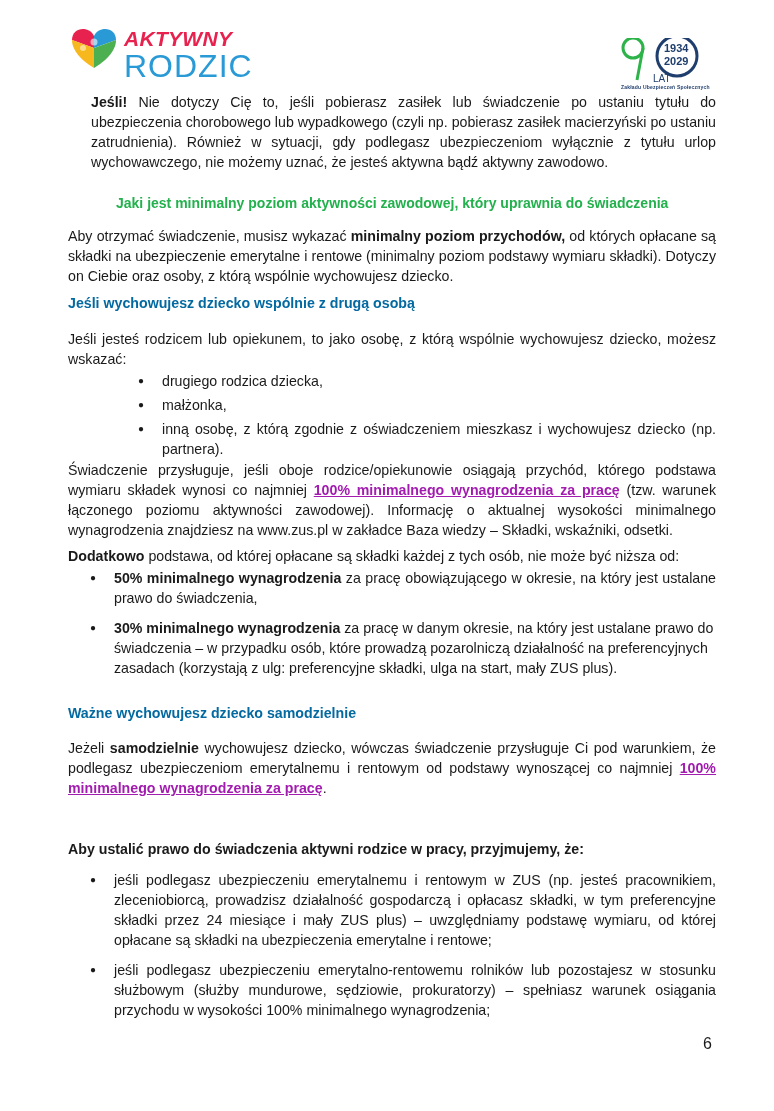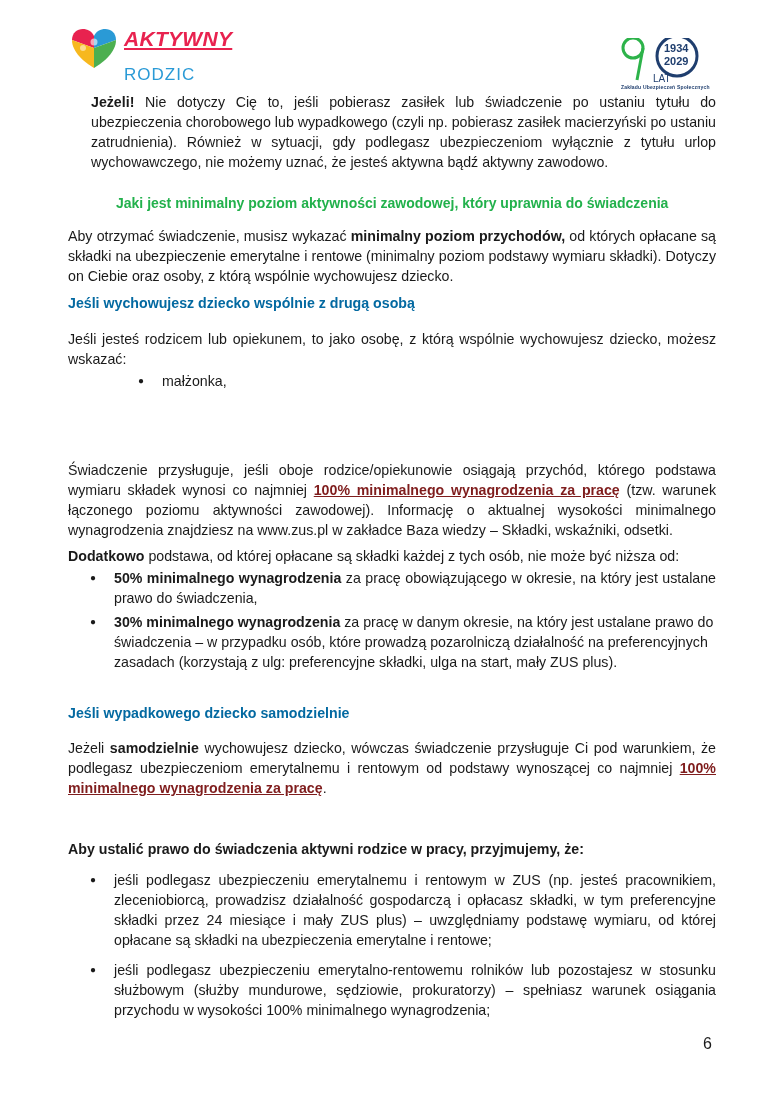--- a/index.html
+++ b/index.html
@@ -4,38 +4,38 @@
 <style>
   html, body { margin: 0; padding: 0; background: #ffffff; }
   body { width: 774px; height: 1111px; position: relative; overflow: hidden;
          font-family: "Liberation Sans", sans-serif; color: #1a1a1a; font-size: 14.2px; }
   .page { position: absolute; left: 0; top: 0; width: 774px; height: 1111px; }
 
   
   .logo-left { position: absolute; left: 68px; top: 22px; width: 160px; height: 56px; }
   .logo-left .heart { position: absolute; left: 0; top: 0; width: 52px; height: 52px; }
   .logo-left .brand1 { position: absolute; left: 56px; top: 5px; font-weight: bold; font-style: italic;
-                       color: #e8224f; font-size: 21px; letter-spacing: 0.3px; text-decoration: underline; }
-  .logo-left .brand2 { position: absolute; left: 56px; top: 43px; color: #2a9ad6; font-size: 17px;
+                       color: #e8224f; font-size: 21px; letter-spacing: 0.3px; }
+  .logo-left .brand2 { position: absolute; left: 56px; top: 26px; color: #2a9ad6; font-size: 32px;
                        letter-spacing: 1px; text-align: center; }
 
   .logo-right { position: absolute; left: 615px; top: 38px; width: 100px; height: 50px; }
   .logo-right svg { position: absolute; left: 0; top: 0; }
   .logo-right .y1 { position: absolute; left: 49px; top: 4px; font-weight: bold; color: #1f3e6e; font-size: 11px; }
   .logo-right .y2 { position: absolute; left: 49px; top: 17px; font-weight: bold; color: #1f3e6e; font-size: 11px; }
   .logo-right .lat { position: absolute; left: 38px; top: 35px; font-weight: normal; color: #1f3e6e; font-size: 10px; }
   .logo-right .zus { position: absolute; left: 6px; top: 46px; font-weight: bold; color: #1f3e6e; font-size: 5px;
                      letter-spacing: 0.2px; white-space: nowrap; }
 
   .txt { position: absolute; left: 68px; width: 648px; line-height: 20px; text-align: justify; }
   .ind { left: 91px; width: 625px; }
   .h-green { position: absolute; color: #22b14c; font-weight: bold; font-size: 14px; }
   .h-blue { position: absolute; left: 68px; color: #0369a1; font-weight: bold; font-size: 14.2px; }
   b { font-weight: bold; }
-  a.lnk { color: #7f1d1d; font-weight: bold; text-decoration: underline; }
+  a.lnk { color: #a21caf; font-weight: bold; text-decoration: underline; }
 
   ul { margin: 0; padding: 0; list-style: none; }
   .bl { position: absolute; }
   .bl li { position: relative; line-height: 20px; text-align: justify; }
   .bl li::before { content: "\25CF"; position: absolute; font-size: 10px; }
   .list1 { left: 162px; width: 554px; }
   .list1 li::before { left: -24px; top: 0; }
   .list1 li { margin-bottom: 4px; }
   .list2 { left: 114px; width: 602px; }
   .list2 li::before { left: -24px; }
@@ -68,51 +68,53 @@
       <path d="M28 10 L22 42" stroke="#2db34a" stroke-width="3" fill="none"></path>
       <circle cx="62" cy="18" r="20" fill="none" stroke="#1f3e6e" stroke-width="3"></circle>
     </svg>
     <div class="y1">1934</div>
     <div class="y2">2029</div>
     <div class="lat">LAT</div>
     <div class="zus">Zakładu Ubezpieczeń Społecznych</div>
   </div>
 
   <p class="txt ind" style="top:92px;margin:0;">
-    <b>Jeżeli!</b><span> Nie dotyczy Cię to, jeśli pobierasz zasiłek lub świadczenie po ustaniu tytułu do ubezpieczenia chorobowego lub wypadkowego (czyli np. pobierasz zasiłek macierzyński po ustaniu zatrudnienia). Również w sytuacji, gdy podlegasz ubezpieczeniom wyłącznie z tytułu urlop wychowawczego, nie możemy uznać, że jesteś aktywna bądź aktywny zawodowo.</span>
+    <b>Jeśli!</b><span> Nie dotyczy Cię to, jeśli pobierasz zasiłek lub świadczenie po ustaniu tytułu do ubezpieczenia chorobowego lub wypadkowego (czyli np. pobierasz zasiłek macierzyński po ustaniu zatrudnienia). Również w sytuacji, gdy podlegasz ubezpieczeniom wyłącznie z tytułu urlop wychowawczego, nie możemy uznać, że jesteś aktywna bądź aktywny zawodowo.</span>
   </p>
 
   <div class="h-green" style="left:116px;top:195px;">Jaki jest minimalny poziom aktywności zawodowej, który uprawnia do świadczenia</div>
 
   <p class="txt" style="top:226px;margin:0;">
     <span>Aby otrzymać świadczenie, musisz wykazać </span><b>minimalny poziom przychodów,</b><span> od których opłacane są składki na ubezpieczenie emerytalne i rentowe (minimalny poziom podstawy wymiaru składki). Dotyczy on Ciebie oraz osoby, z którą wspólnie wychowujesz dziecko.</span>
   </p>
 
   <div class="h-blue" style="top:295px;">Jeśli wychowujesz dziecko wspólnie z drugą osobą</div>
 
   <p class="txt" style="top:329px;margin:0;">Jeśli jesteś rodzicem lub opiekunem, to jako osobę, z którą wspólnie wychowujesz dziecko, możesz wskazać:</p>
 
   <ul class="bl list1" style="top:371px;">
+    <li>drugiego rodzica dziecka,</li>
     <li>małżonka,</li>
+    <li>inną osobę, z którą zgodnie z oświadczeniem mieszkasz i wychowujesz dziecko (np. partnera).</li>
   </ul>
 
   <p class="txt" style="top:460px;margin:0;">
     <span>Świadczenie przysługuje, jeśli oboje rodzice/opiekunowie osiągają przychód, którego podstawa wymiaru składek wynosi co najmniej </span><a class="lnk" href="#">100% minimalnego wynagrodzenia za pracę</a><span> (tzw. warunek łączonego poziomu aktywności zawodowej). Informację o aktualnej wysokości minimalnego wynagrodzenia znajdziesz na www.zus.pl w zakładce Baza wiedzy – Składki, wskaźniki, odsetki.</span>
   </p>
 
   <p class="txt" style="top:546px;margin:0;">
     <b>Dodatkowo</b><span> podstawa, od której opłacane są składki każdej z tych osób, nie może być niższa od:</span>
   </p>
 
   <ul class="bl list2" style="top:568px;">
-    <li style="margin-bottom:4px;"><b>50% minimalnego wynagrodzenia</b><span> za pracę obowiązującego w okresie, na który jest ustalane prawo do świadczenia,</span></li>
+    <li style="margin-bottom:10px;"><b>50% minimalnego wynagrodzenia</b><span> za pracę obowiązującego w okresie, na który jest ustalane prawo do świadczenia,</span></li>
     <li style="text-align:left;"><b>30% minimalnego wynagrodzenia</b><span> za pracę w danym okresie, na który jest ustalane prawo do świadczenia – w przypadku osób, które prowadzą pozarolniczą działalność na preferencyjnych zasadach (korzystają z ulg: preferencyjne składki, ulga na start, mały ZUS plus).</span></li>
   </ul>
 
-  <div class="h-blue" style="top:705px;">Jeśli wypadkowego dziecko samodzielnie</div>
+  <div class="h-blue" style="top:705px;">Ważne wychowujesz dziecko samodzielnie</div>
 
   <p class="txt" style="top:738px;margin:0;">
     <span>Jeżeli </span><b>samodzielnie</b><span> wychowujesz dziecko, wówczas świadczenie przysługuje Ci pod warunkiem, że podlegasz ubezpieczeniom emerytalnemu i rentowym od podstawy wynoszącej co najmniej </span><a class="lnk" href="#">100% minimalnego wynagrodzenia za pracę</a><span>.</span>
   </p>
 
 
   <p class="txt" style="top:839px;margin:0;font-weight:bold;">Aby ustalić prawo do świadczenia aktywni rodzice w pracy, przyjmujemy, że:</p>
 
   <ul class="bl list3" style="top:870px;">
     <li style="margin-bottom:10px;">jeśli podlegasz ubezpieczeniu emerytalnemu i rentowym w ZUS (np. jesteś pracownikiem, zleceniobiorcą, prowadzisz działalność gospodarczą i opłacasz składki, w tym preferencyjne składki przez 24 miesiące i mały ZUS plus) – uwzględniamy podstawę wymiaru, od której opłacane są składki na ubezpieczenia emerytalne i rentowe;</li>

